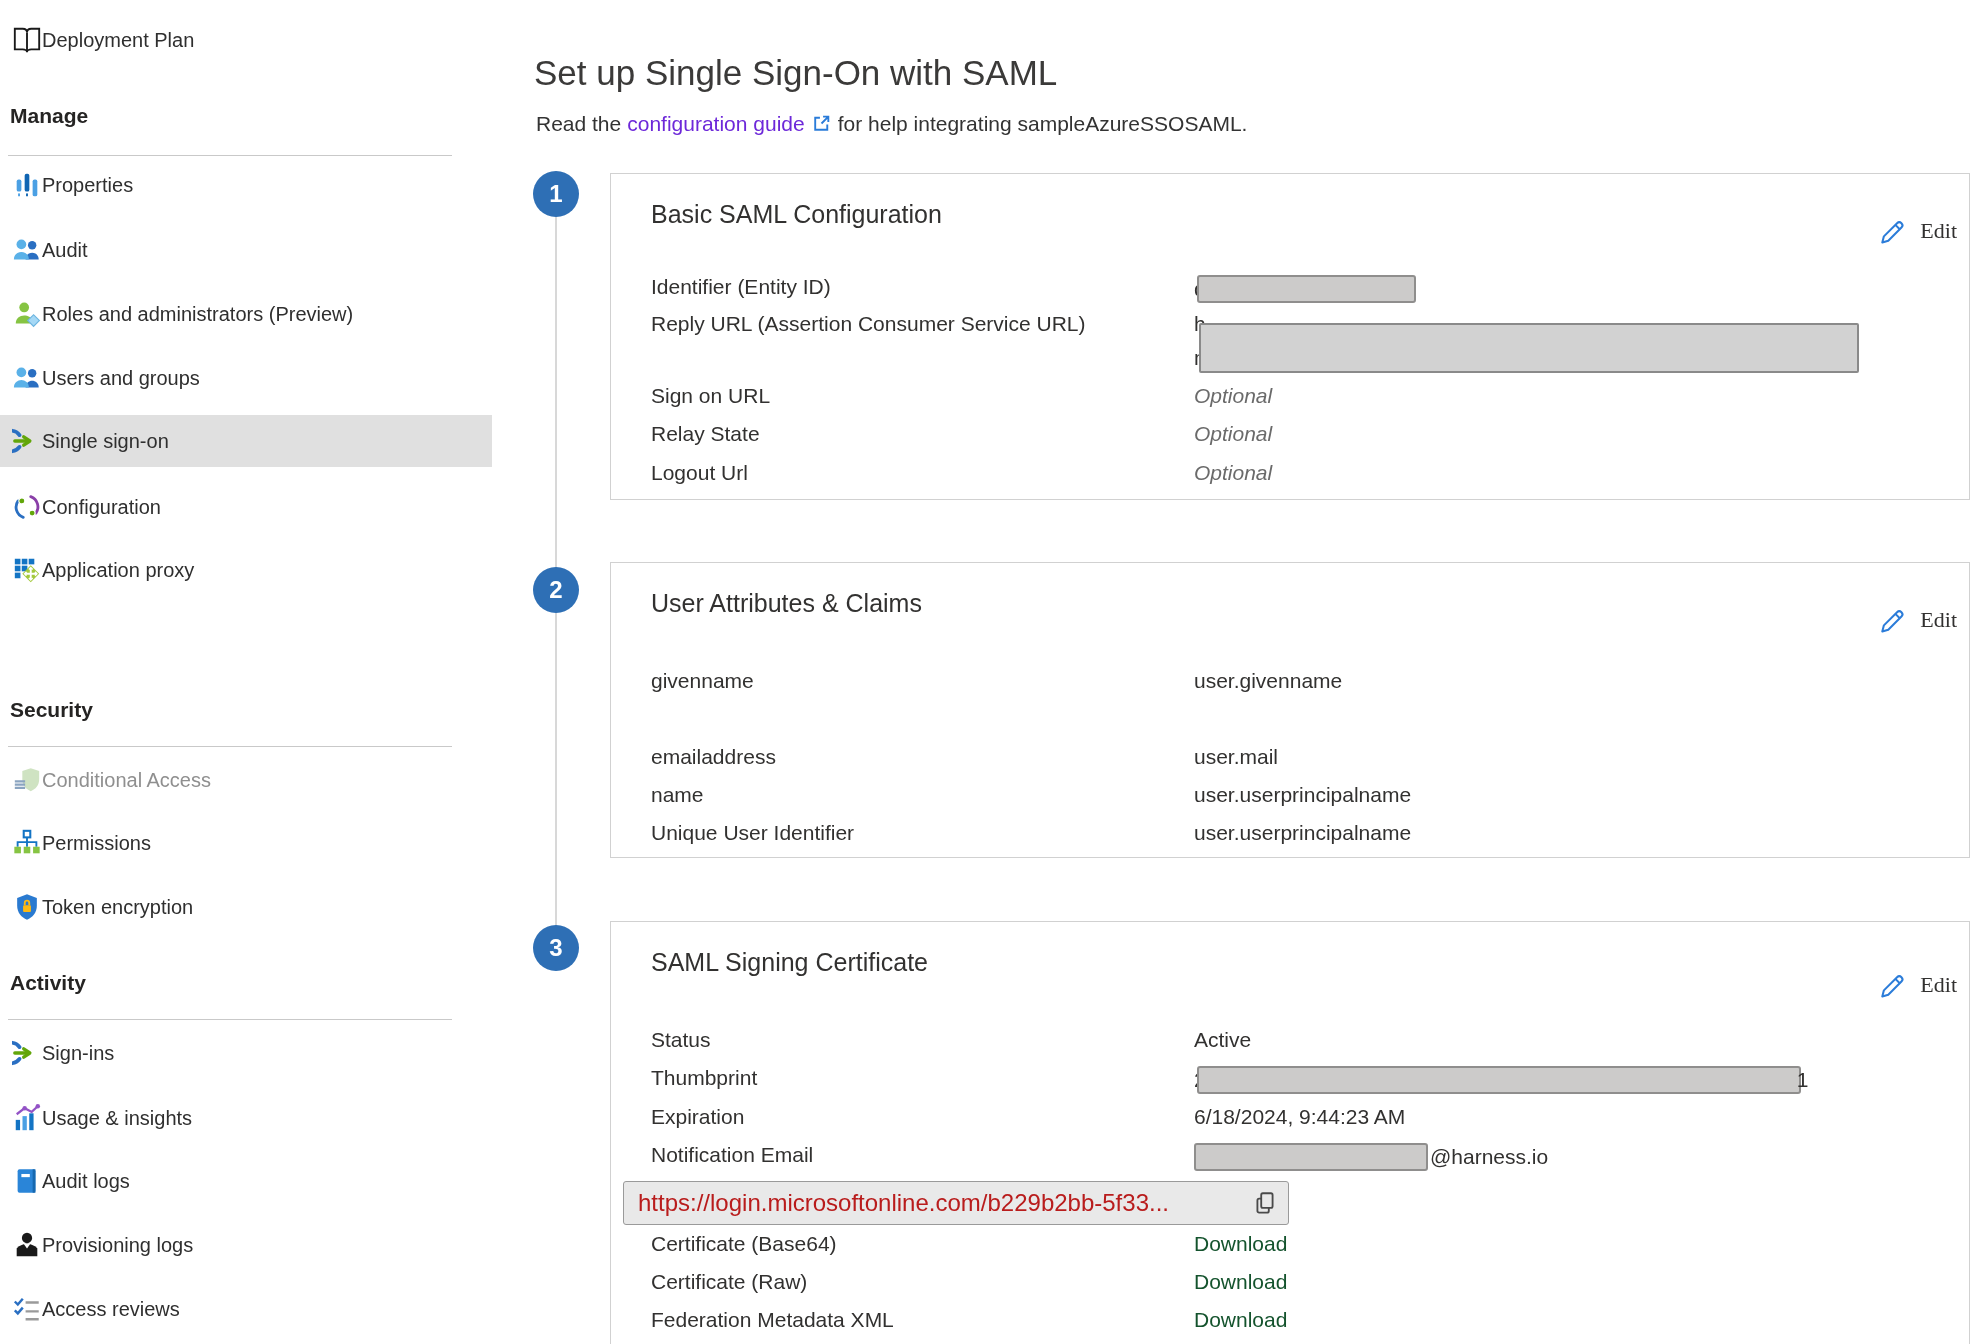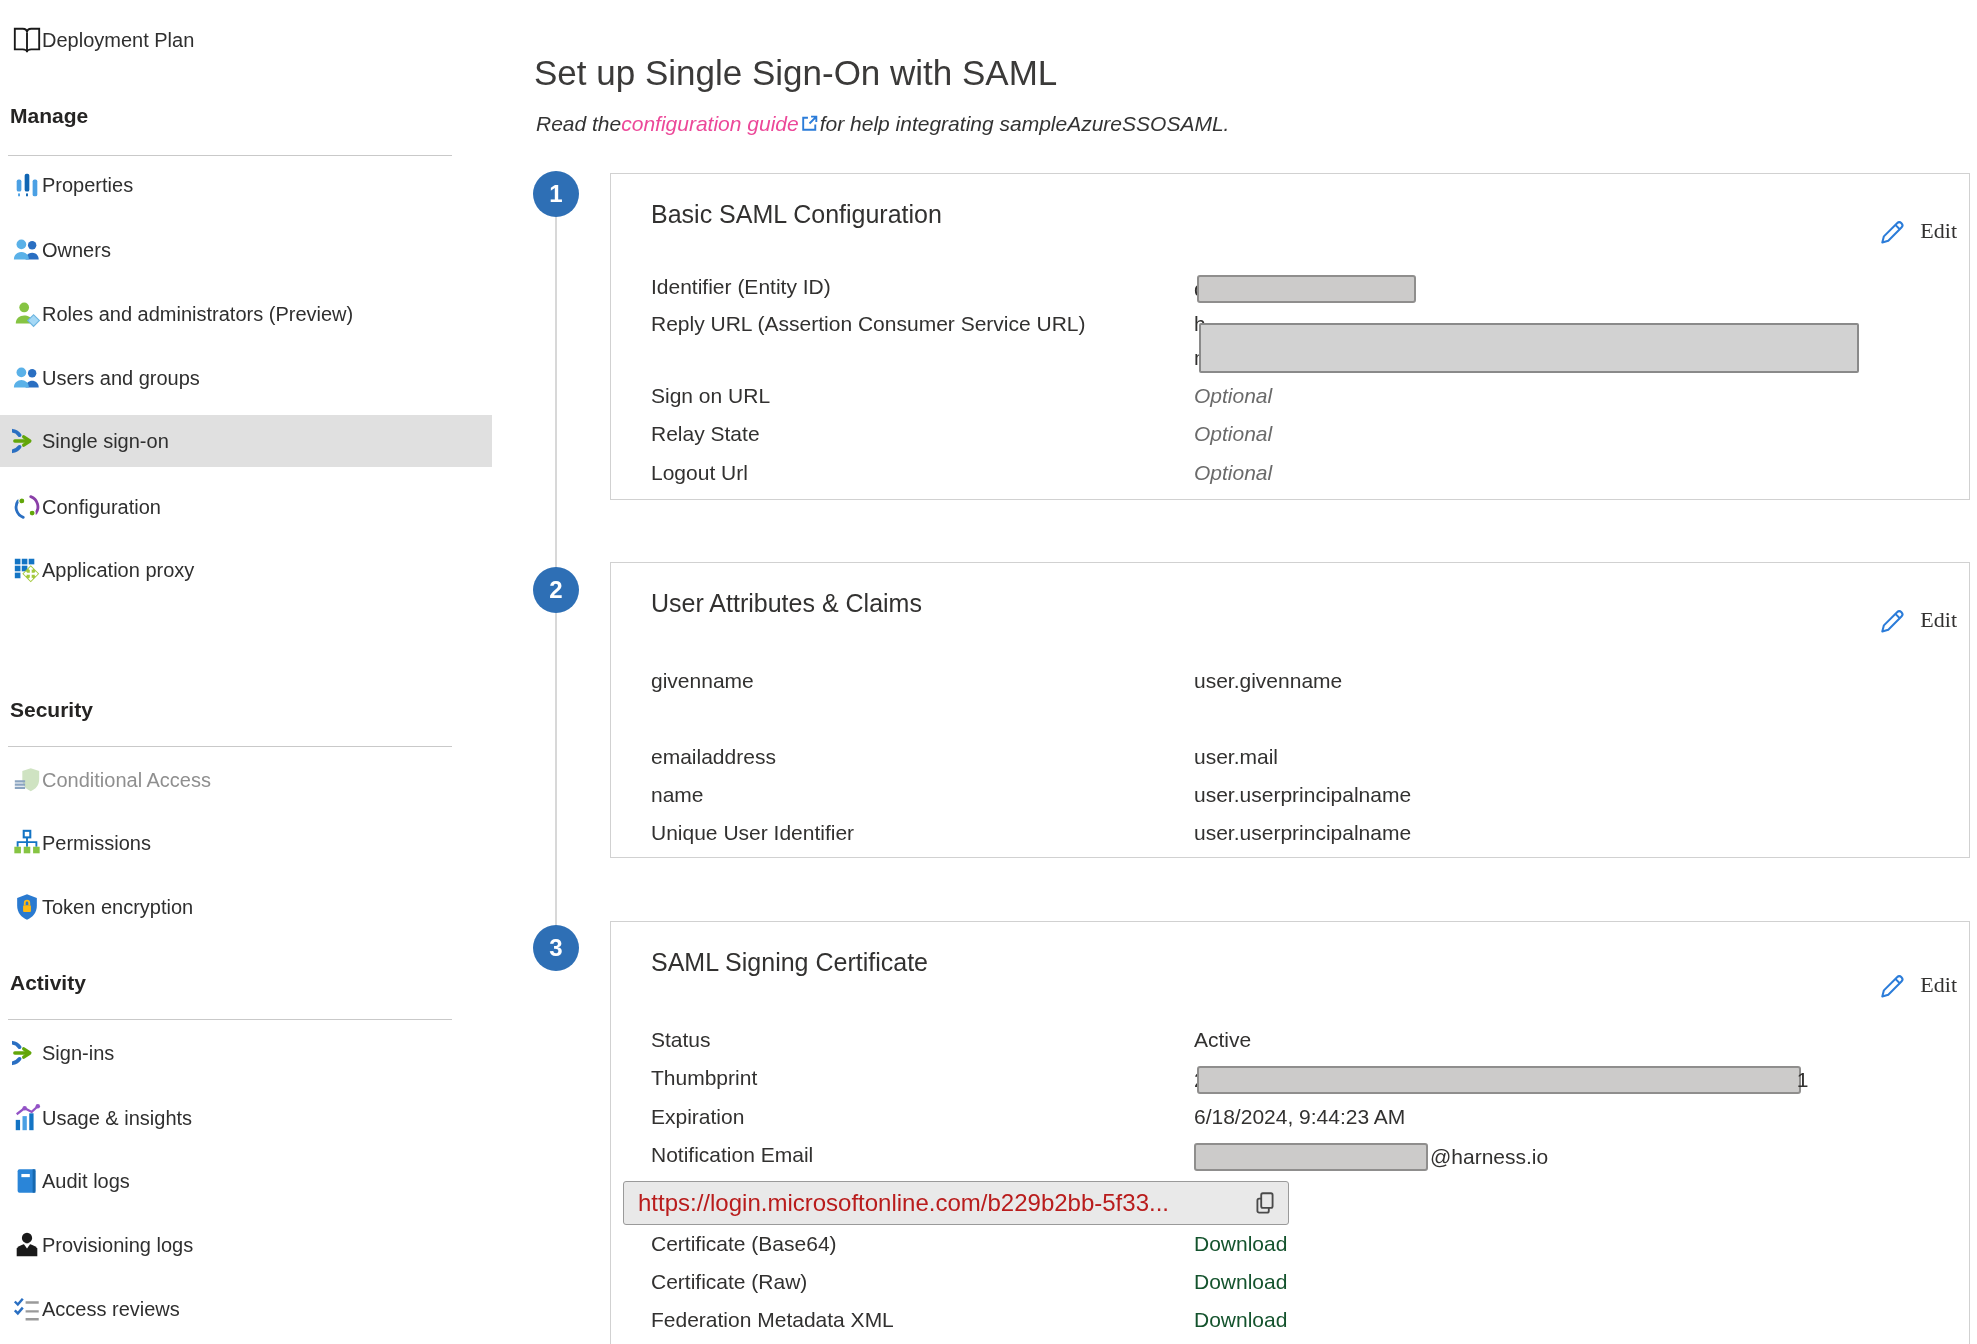--- a/index.html
+++ b/index.html
@@ -13,22 +13,22 @@
   .side-row .ic{width:30px;height:30px;flex:0 0 30px;display:flex;align-items:center;justify-content:center;}
   .side-row .ic svg{width:30px;height:30px;}
   .side-row .lbl{font-size:20px;color:#2f2f2f;white-space:nowrap;}
   .side-row.selected{background:#e0e0e0;}
   .side-row.disabled .lbl{color:#8f8f8f;}
   .section-h{position:absolute;left:10px;font-size:21px;font-weight:700;color:#252423;}
   .sep{position:absolute;left:8px;width:444px;height:1px;background:#c9c9c9;}
 
   
   .page-title{position:absolute;left:534px;top:30px;font-size:35px;font-weight:300;color:#3b3a39;}
-  .intro{position:absolute;left:536px;top:112px;font-size:21px;color:#333;display:flex;align-items:center;gap:0;white-space:nowrap;font-style:italic;}
-  .intro a{color:#ec4899;text-decoration:none;cursor:pointer;}
+  .intro{position:absolute;left:536px;top:112px;font-size:21px;color:#333;display:flex;align-items:center;gap:6px;white-space:nowrap;}
+  .intro a{color:#6d28d9;text-decoration:none;cursor:pointer;}
   .ext-ic svg{width:21px;height:21px;vertical-align:-3px;}
 
   .timeline{position:absolute;left:555px;top:196px;width:2px;height:752px;background:#d8d8d8;}
   .stepnum{position:absolute;left:533px;width:46px;height:46px;border-radius:50%;background:#2e6fb5;
            color:#fff;font-size:24px;font-weight:700;display:flex;align-items:center;justify-content:center;z-index:2;}
 
   .card{position:absolute;left:610px;width:1360px;background:#fff;border:1px solid #d1d1d1;box-sizing:border-box;}
   .card h2{position:absolute;left:40px;top:26px;margin:0;font-size:25px;font-weight:400;color:#323130;}
   .edit{position:absolute;right:12px;top:42px;display:flex;align-items:center;gap:12px;
         background:none;border:none;font-family:Liberation Serif, serif;font-size:22px;color:#323130;cursor:pointer;padding:0;}
@@ -93,21 +93,21 @@
 
     <div class="side-row" style="top:224px">
       <span class="ic">
         <svg viewBox="0 0 32 32">
             <circle cx="21.5" cy="11" r="4.5" fill="#2a6fc2"></circle>
             <path d="M14.5 26c0-4.5 3.5-7 7-7s7 2.5 7 7z" fill="#2a6fc2"></path>
             <circle cx="10" cy="10" r="5.2" fill="#5ab1e8"></circle>
             <path d="M2 26c0-5 4-8 8-8s8 3 8 8z" fill="#5ab1e8"></path>
           </svg>
       </span>
-      <span class="lbl">Owners</span>
+      <span class="lbl">Audit</span>
     </div>
 
     <div class="side-row" style="top:288px">
       <span class="ic">
         <svg viewBox="0 0 32 32">
             <circle cx="13" cy="9" r="5.2" fill="#86c443"></circle>
             <path d="M4 26c0-5.5 4.2-8.5 9-8.5 4 0 7.4 2 8.6 5.5L19 26z" fill="#86c443"></path>
             <rect x="18.6" y="18.6" width="8.8" height="8.8" transform="rotate(45 23 23)" fill="#a5d8f5" stroke="#6db5e0" stroke-width="1.2"></rect>
           </svg>
       </span>

